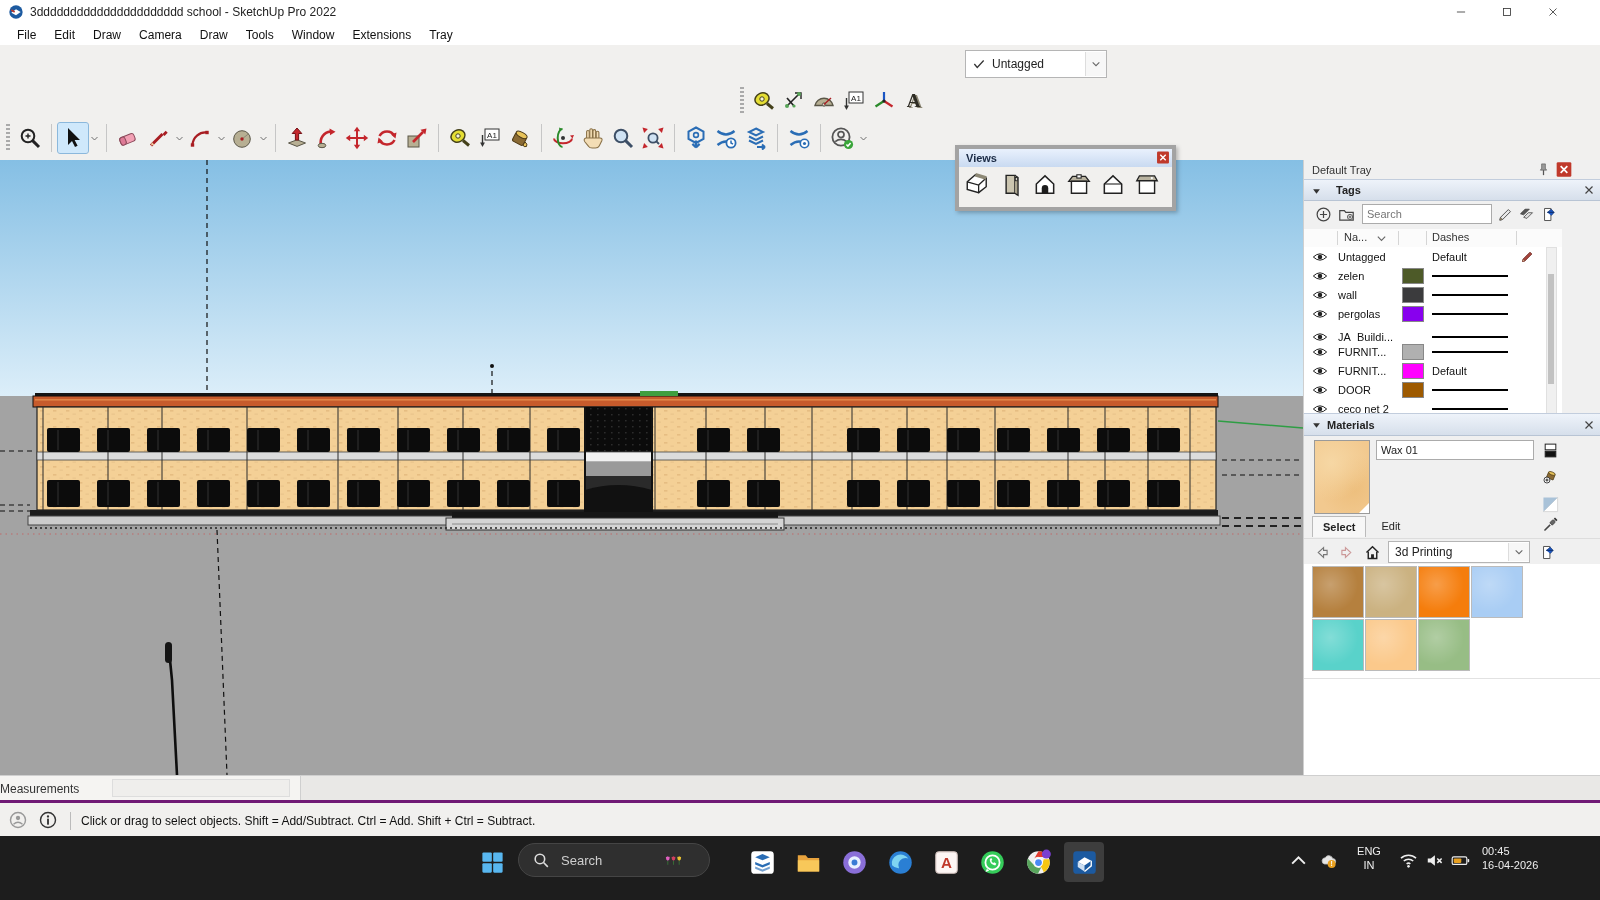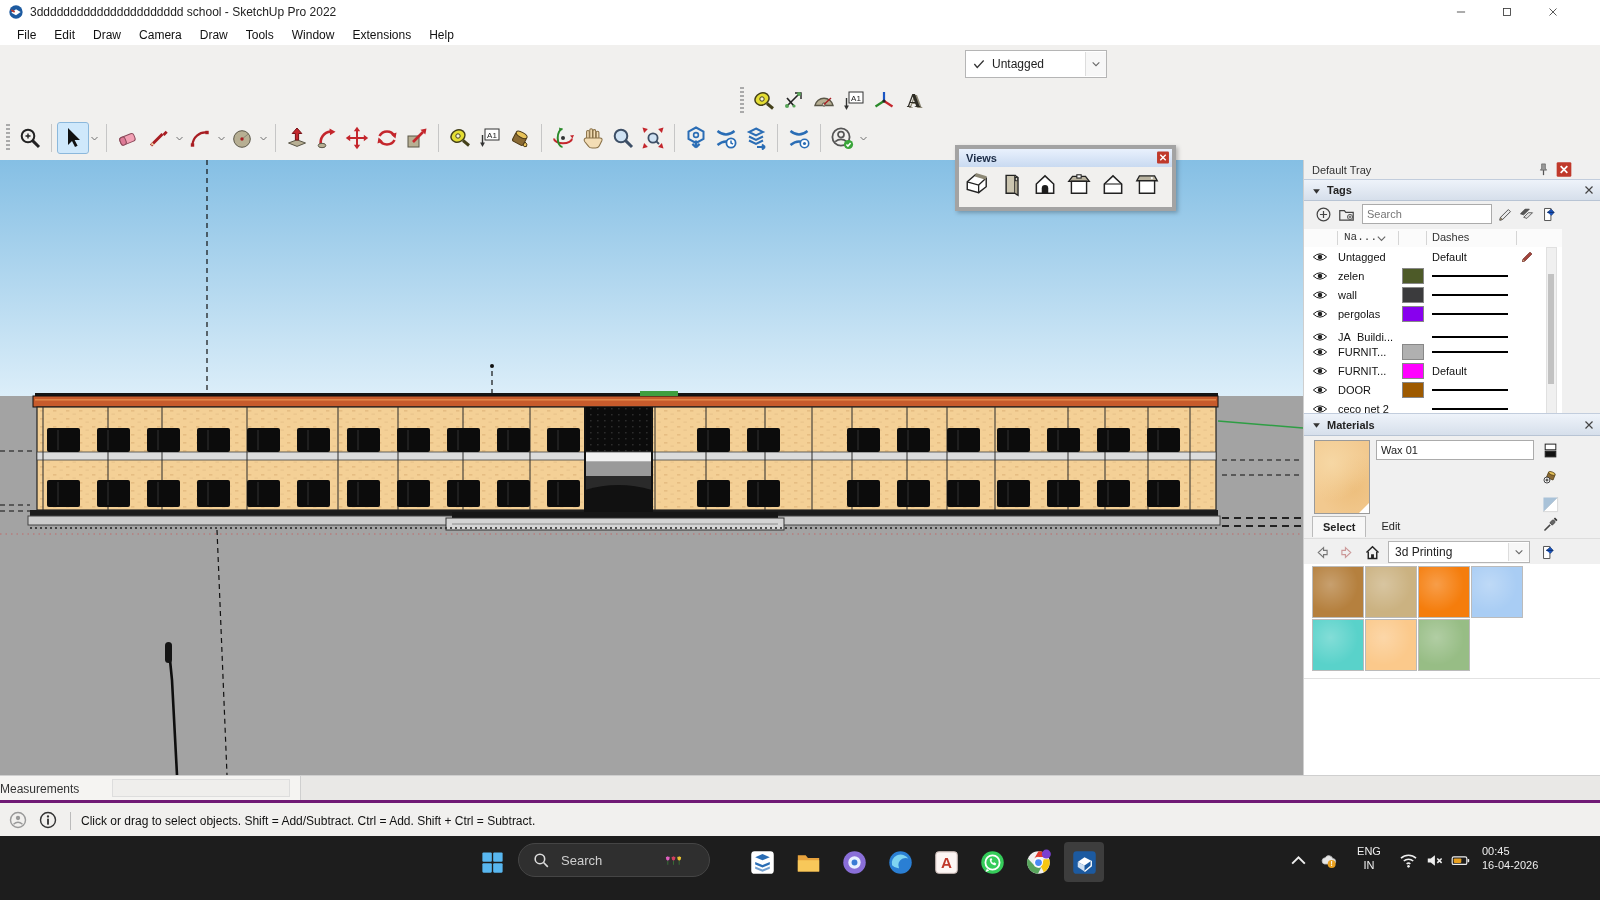--- a/index.html
+++ b/index.html
@@ -119,21 +119,21 @@
 
   <div class="abs menubar" id="menubar">
       <span class="menu-item">File</span>
       <span class="menu-item">Edit</span>
       <span class="menu-item">Draw</span>
       <span class="menu-item">Camera</span>
       <span class="menu-item">Draw</span>
       <span class="menu-item">Tools</span>
       <span class="menu-item">Window</span>
       <span class="menu-item">Extensions</span>
-      <span class="menu-item">Help</span>
+      <span class="menu-item">Tray</span>
     </div>
 
   <div class="abs toolzone">
     <div class="abs combo" style="left:965px;top:5px;width:140px;">
       <span class="chk"><svg viewBox="0 0 24 24" xmlns="http://www.w3.org/2000/svg">
             <path d="M4 12 l5 6 11 -12" fill="none" stroke="#333" stroke-width="2.2"></path>
           </svg></span>
       <span class="cval">Untagged</span>
       <span class="cbtn">
           <svg viewBox="0 0 24 24" xmlns="http://www.w3.org/2000/svg">
@@ -633,21 +633,21 @@
           </svg>
         </span>
       <span class="abs ticon" style="left:252px;top:2px;width:16px;height:15px;">
           <svg viewBox="0 0 24 24" xmlns="http://www.w3.org/2000/svg">
             <rect x="1" y="1" width="22" height="22" rx="2" fill="#c0392b"></rect>
             <path d="M7 7 L17 17 M17 7 L7 17" stroke="#fff" stroke-width="2.6"></path>
           </svg>
         </span>
     </div>
 
-    <div class="abs panelbar" style="left:0;top:19px;width:297px;height:20px;">
+    <div class="abs panelbar" style="left:0;top:19px;width:297px;height:20px;gap:9px;">
       <span class="tri"><svg viewBox="0 0 24 24" xmlns="http://www.w3.org/2000/svg">
             <path d="M3 6 h18 l-9 12Z" fill="#333"></path>
           </svg></span>
       <span>Tags</span>
       <span class="px ticon">
           <svg viewBox="0 0 24 24" xmlns="http://www.w3.org/2000/svg">
             <path d="M5 5 L19 19 M19 5 L5 19" stroke="#444" stroke-width="2.4"></path>
           </svg>
         </span>
     </div>
@@ -679,21 +679,21 @@
           </svg>
         </span>
       <span class="abs ticon" style="left:236px;top:4px;width:18px;height:18px;">
           <svg viewBox="0 0 24 24" xmlns="http://www.w3.org/2000/svg">
             <path d="M5 3.5 h9 v17 H5Z" fill="#fff" stroke="#555" stroke-width="1.4"></path>
             <path d="M9 9 h9.5 l-4 -4.5Z M9 9 l9.5 0 -4 4.5" fill="#1a56c4" stroke="#10316f" stroke-width="1"></path>
           </svg>
         </span>
     </div>
     <div class="abs colhead" style="left:0;top:69px;width:258px;height:18px;">
-      <span class="abs" style="left:40px;top:2px;font-family:Liberation Mono, monospace;">Na...</span>
+      <span class="abs" style="left:40px;top:2px;">Na...</span>
       <span class="abs ticon" style="left:72px;top:4px;width:11px;height:11px;">
           <svg viewBox="0 0 24 24" xmlns="http://www.w3.org/2000/svg">
             <path d="M4 8 l8 8 8 -8" fill="none" stroke="#666" stroke-width="2.5"></path>
           </svg>
         </span>
       <span class="abs" style="left:128px;top:2px;">Dashes</span>
       <span class="cdiv" style="left:33px;"></span>
         <span class="cdiv" style="left:94px;"></span>
       <span class="cdiv" style="left:122px;"></span>
         <span class="cdiv" style="left:212px;"></span>

